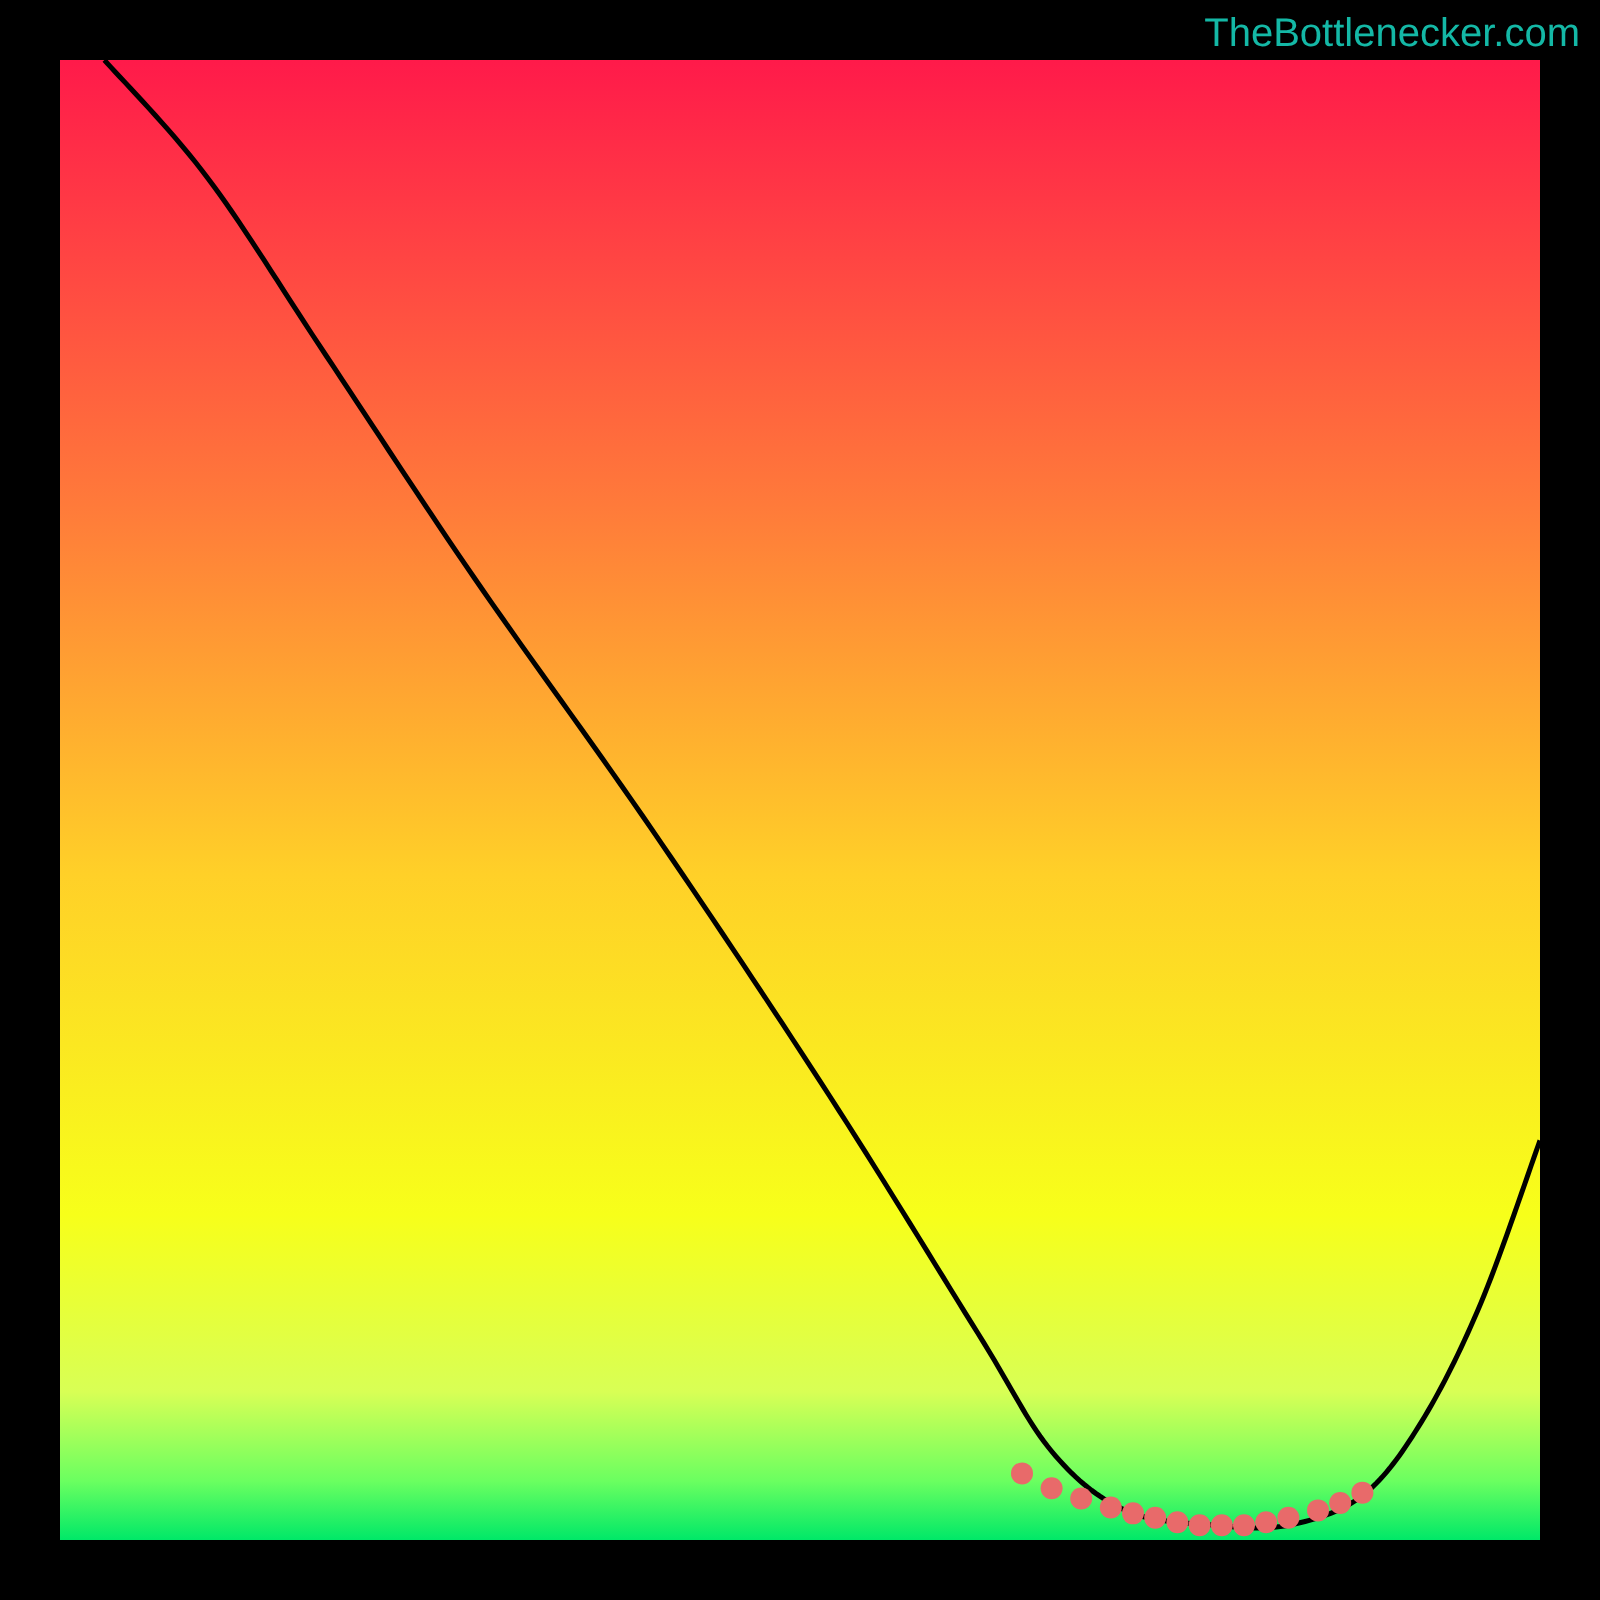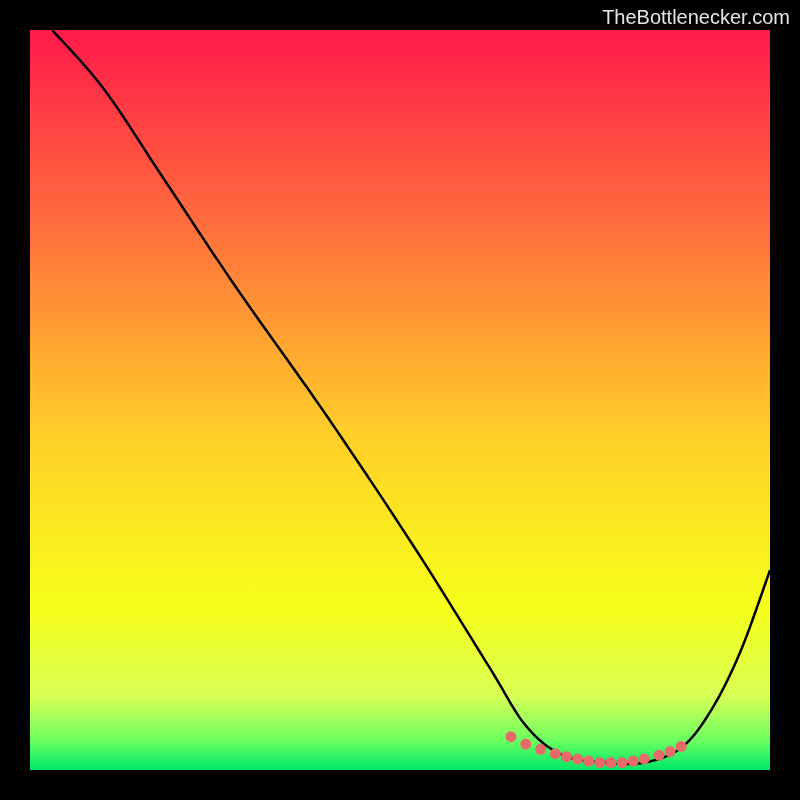--- a/index.html
+++ b/index.html
@@ -1,17 +1,17 @@
 <!DOCTYPE html>
 <html><head>
 <meta charset="utf-8">
 <style>
   * { margin: 0; padding: 0; box-sizing: border-box; }
   body { width: 800px; height: 800px; position: relative; background: #000; font-family: Arial, sans-serif; }
-  .watermark { position: absolute; top: 6px; right: 10px; color: #e5e5e5; font-size: 20px; z-index: 10; }
+  .watermark { position: absolute; top: 6px; right: 10px; color: #14b8a6; font-size: 20px; z-index: 10; }
   .chart-area { position: absolute; top: 30px; left: 30px; width: 740px; height: 740px; }
   .gradient-bg { position: absolute; top: 0; left: 0; width: 100%; height: 100%; }
   .curve-svg { position: absolute; top: 0; left: 0; width: 100%; height: 100%; }
 </style>
 </head>
 <body>
 
 <div class="watermark">TheBottlenecker.com</div>
 
 <div class="chart-area">

